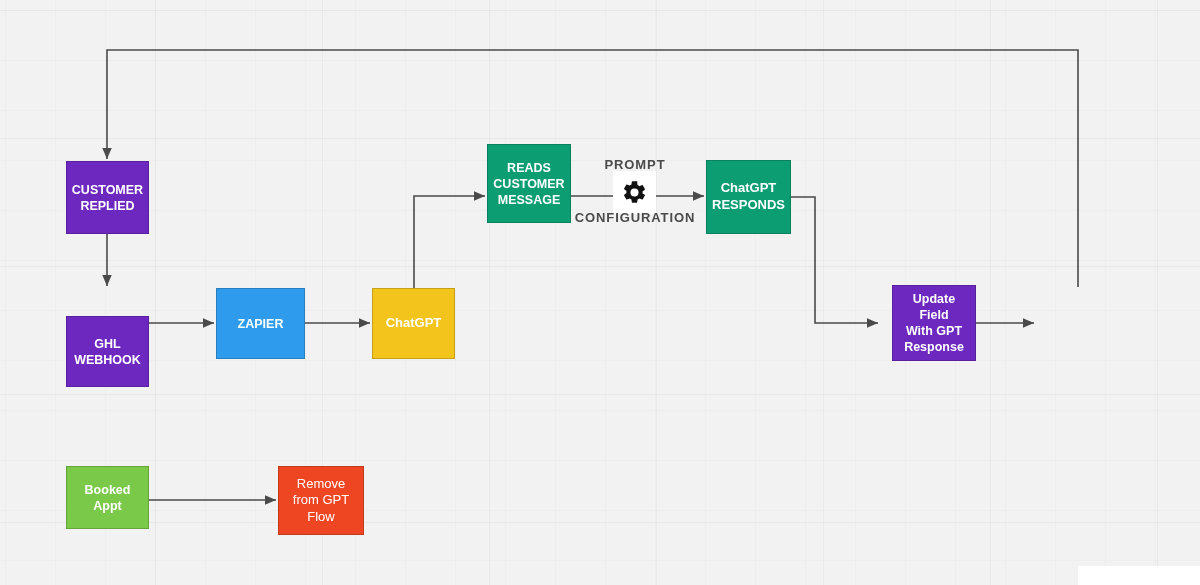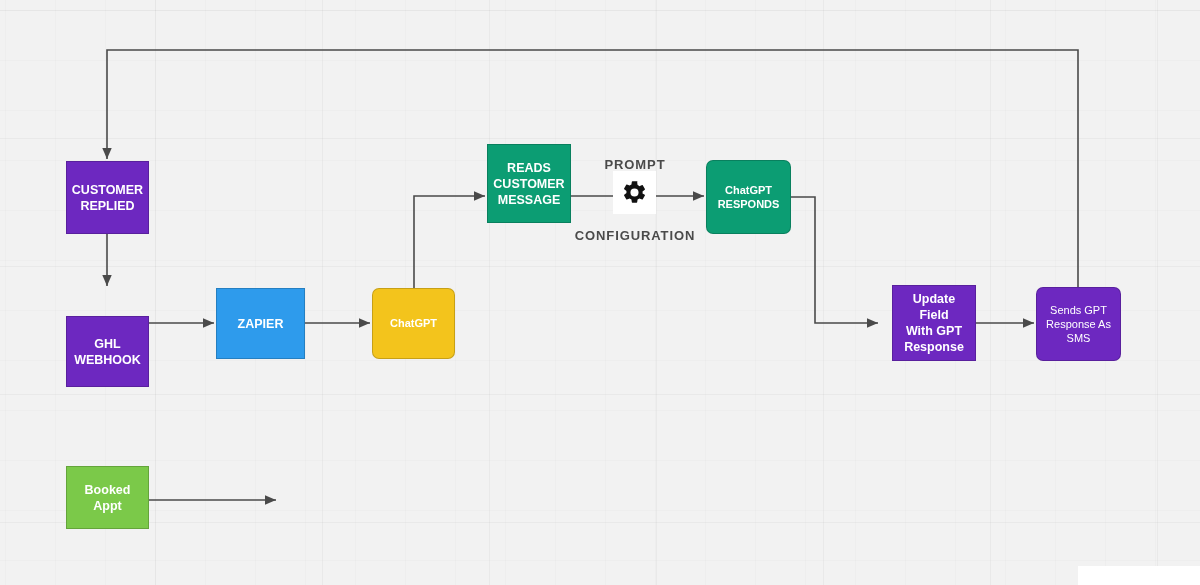--- a/index.html
+++ b/index.html
@@ -51,21 +51,21 @@
     line-height: 1.28;
     border: 1px solid rgba(0,0,0,0.18);
     padding: 2px 4px;
     white-space: pre-line;
   }
 
   .node.bold   { font-weight: bold; }
   .node.normal { font-weight: normal; }
 
   .node.sz-12 { font-size: 12.5px; }
-  .node.sz-13 { font-size: 11px; border-radius: 7px; }
+  .node.sz-13 { font-size: 13px; }
 
   
   #config-marker {
     position: absolute;
     left: 613px;
     top: 171px;
     width: 43px;
     height: 43px;
     background: #ffffff;
     display: flex;
@@ -77,21 +77,21 @@
     position: absolute;
     color: #4a4a4a;
     font-size: 13px;
     font-weight: bold;
     letter-spacing: 0.9px;
     text-align: center;
     width: 160px;
   }
 
   #config-label-top    { left: 555px; top: 157px; }
-  #config-label-bottom { left: 555px; top: 228px; }
+  #config-label-bottom { left: 555px; top: 210px; }
 
   
   #corner-panel {
     position: absolute;
     left: 1078px;
     top: 566px;
     width: 122px;
     height: 19px;
     background: #ffffff;
   }
@@ -144,27 +144,27 @@
 CUSTOMER
 MESSAGE</div>
 
   <div class="node bold sz-13" id="n5" style="left: 706px; top: 160px; width: 85px; height: 74px; background-color: rgb(12, 157, 115);">ChatGPT
 RESPONDS</div>
 
   <div class="node bold sz-12" id="n6" style="left: 880px; top: 285px; width: 84px; height: 76px; background-color: rgb(109, 40, 192); margin-left: 12px;">Update Field
 With GPT
 Response</div>
 
-  <div class="node normal sz-13" id="n7" style="left: 1036px; top: 287px; width: 85px; height: 74px; background-color: rgb(109, 40, 192);">Sends GPT
-Response As
-SMS</div>
 
   <div class="node bold sz-12" id="n8" style="left: 66px; top: 466px; width: 83px; height: 63px; background-color: rgb(123, 201, 73);">Booked
 Appt</div>
 
+  <div class="node normal sz-13" id="n9" style="left: 278px; top: 466px; width: 86px; height: 69px; background-color: rgb(238, 70, 35);">Remove
+from GPT
+Flow</div>
 
   <div class="config-label" id="config-label-top">PROMPT</div>
 
   <div id="config-marker">
     <svg width="27" height="27" viewBox="0 0 24 24">
       <path fill="#111111" d="M19.14,12.94a7.49,7.49,0,0,0,.05-.94,7.49,7.49,0,0,0-.05-.94l2-1.58a.49.49,0,0,0,.12-.61l-1.92-3.32a.48.48,0,0,0-.59-.21l-2.39,1a7,7,0,0,0-1.62-.94l-.36-2.54A.47.47,0,0,0,13.9,2H10.1a.47.47,0,0,0-.47.4L9.27,4.94a7.3,7.3,0,0,0-1.62.94l-2.39-1a.48.48,0,0,0-.59.21L2.75,8.45a.48.48,0,0,0,.12.61l2,1.58a7.93,7.93,0,0,0-.05.94,7.93,7.93,0,0,0,.05.94l-2,1.58a.48.48,0,0,0-.12.61l1.92,3.32a.48.48,0,0,0,.59.21l2.39-1a7,7,0,0,0,1.62.94l.36,2.54a.47.47,0,0,0,.47.4h3.8a.47.47,0,0,0,.47-.4l.36-2.54a7.3,7.3,0,0,0,1.62-.94l2.39,1a.48.48,0,0,0,.59-.21l1.92-3.32a.49.49,0,0,0-.12-.61ZM12,15.6A3.6,3.6,0,1,1,15.6,12,3.6,3.6,0,0,1,12,15.6Z"></path>
     </svg>
   </div>
 
   <div class="config-label" id="config-label-bottom">CONFIGURATION</div>

